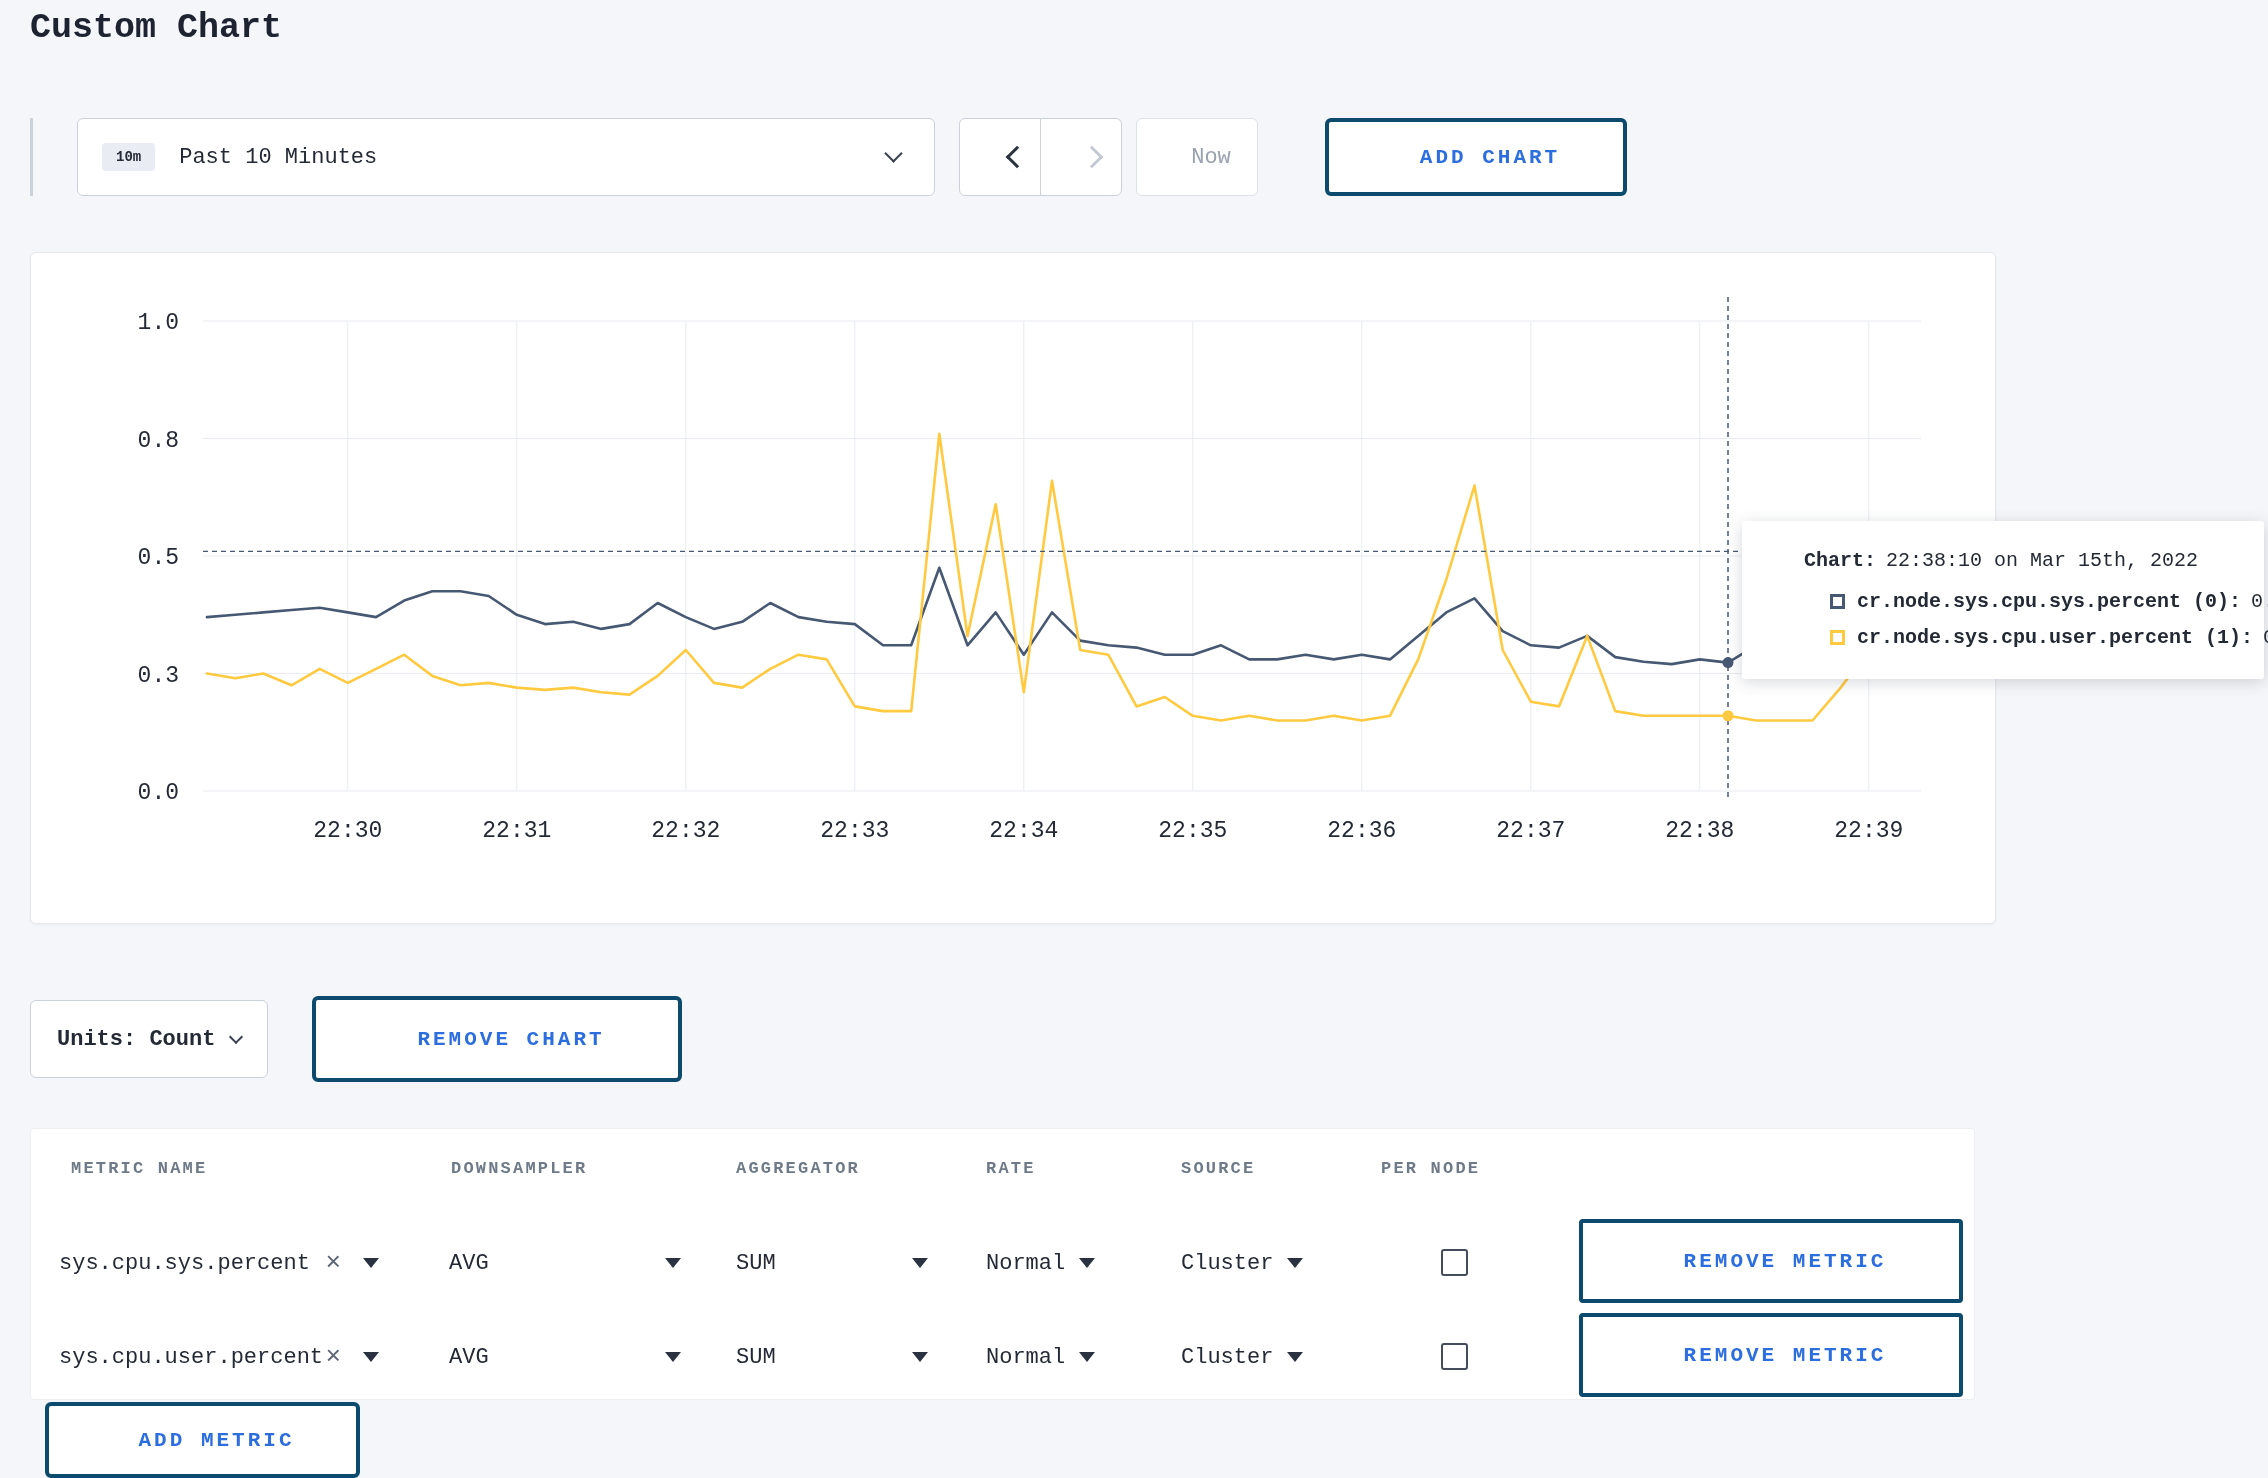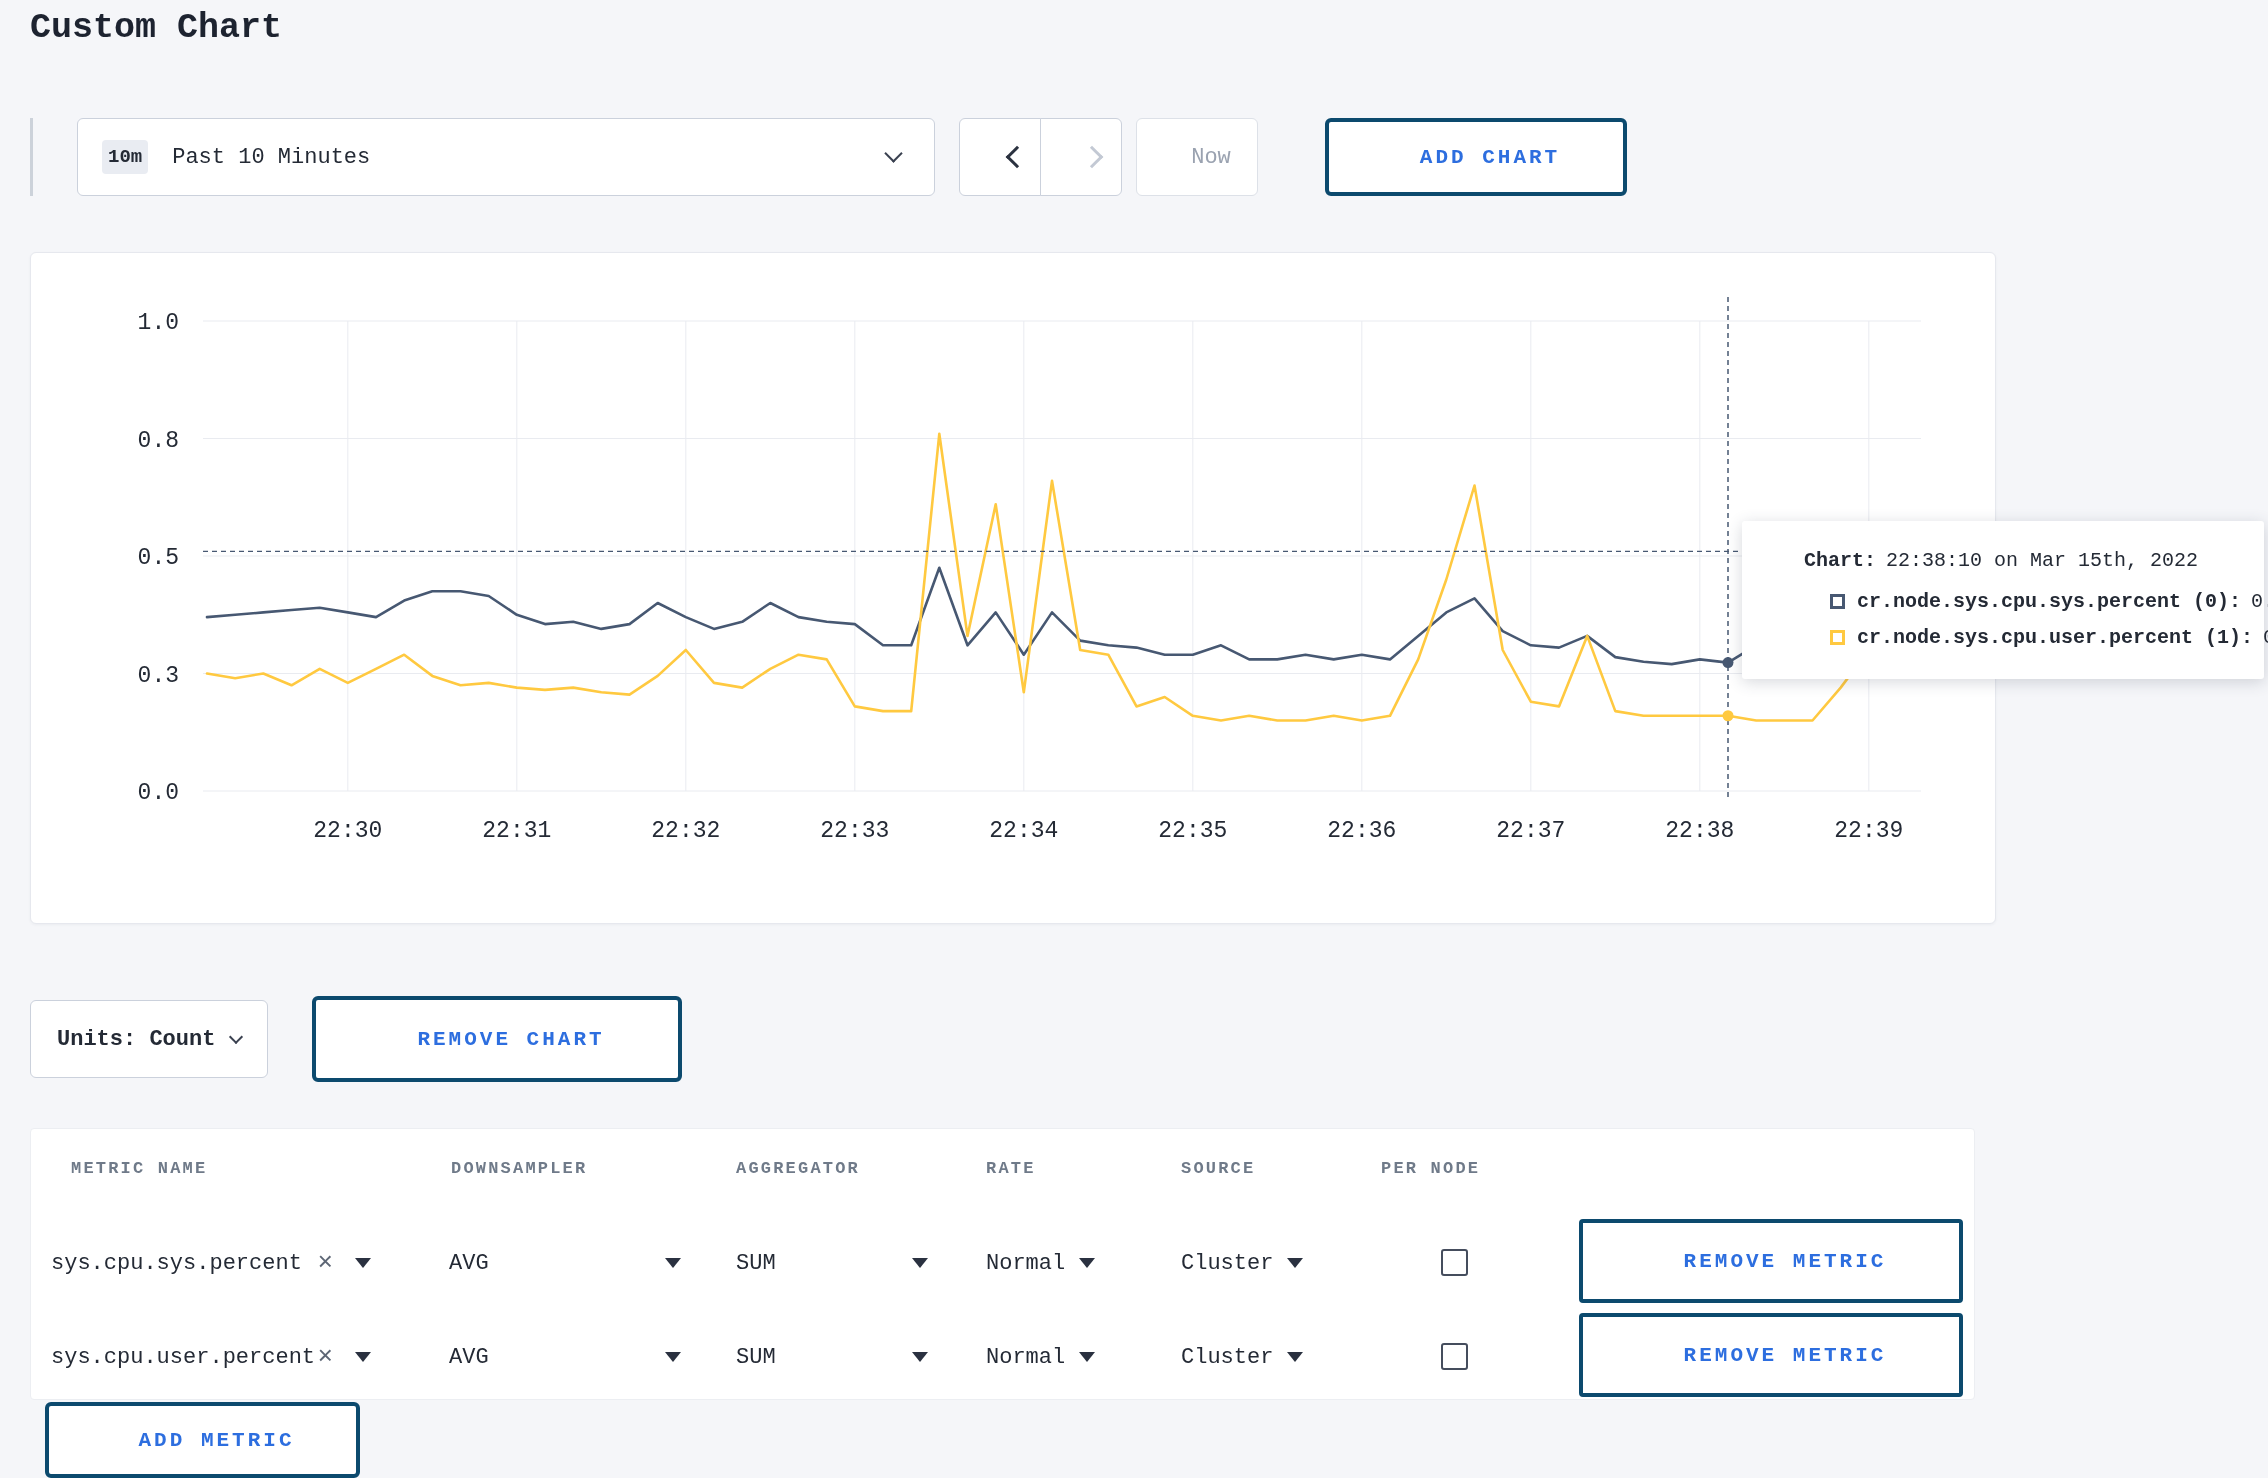--- a/index.html
+++ b/index.html
@@ -31,21 +31,21 @@
     width: 3px; height: 78px; background: #ccd2da;
   }
   .time-select {
     position: absolute; left: 77px; top: 118px;
     width: 858px; height: 78px;
     background: #fff; border: 1px solid #cbd1dc; border-radius: 6px;
     display: flex; align-items: center; padding: 0 34px 0 24px;
   }
   .time-badge {
     background: #e9ecf2; border-radius: 4px;
-    font-size: 19px; font-weight: bold; padding: 6px 6px; color: #242a35;
+    font-size: 14px; font-weight: bold; padding: 6px 14px; color: #242a35;
   }
   .time-label { font-size: 22px; margin-left: 24px; }
   .chev-thin {
     width: 13px; height: 13px;
     border-right: 2px solid #3a4150; border-bottom: 2px solid #3a4150;
     transform: rotate(45deg); margin-top: -7px;
   }
   .time-select .chev-thin { margin-left: auto; }
 
   .pager { position: absolute; left: 959px; top: 118px; display: flex; }
@@ -116,21 +116,21 @@
     width: 1945px; height: 272px;
     background: #fff; border: 1px solid #eceef2; border-radius: 4px;
   }
   .th {
     position: absolute; top: 30px;
     font-size: 17px; font-weight: bold; letter-spacing: 2.2px;
     color: #6f7a89; text-transform: uppercase; white-space: nowrap;
   }
   .trow { position: absolute; left: 0; width: 100%; height: 48px; }
   .cell { position: absolute; top: 0; height: 100%; display: flex; align-items: center; font-size: 22px; color: #242a35; }
-  .cell-metric { left: 20px; width: 320px; }
+  .cell-metric { left: 28px; width: 320px; }
   .x-token { margin-left: auto; font-size: 26px; color: #5d6675; line-height: 1; }
   .tri {
     width: 0; height: 0;
     border-left: 8px solid transparent; border-right: 8px solid transparent;
     border-top: 10px solid #2a3140;
     flex: none;
   }
   .cell-metric .tri { margin-left: 22px; }
   .cell-ds  { left: 418px; width: 232px; } .cell-ds .tri { margin-left: auto; }
   .cell-agg { left: 705px; width: 192px; } .cell-agg .tri { margin-left: auto; }

